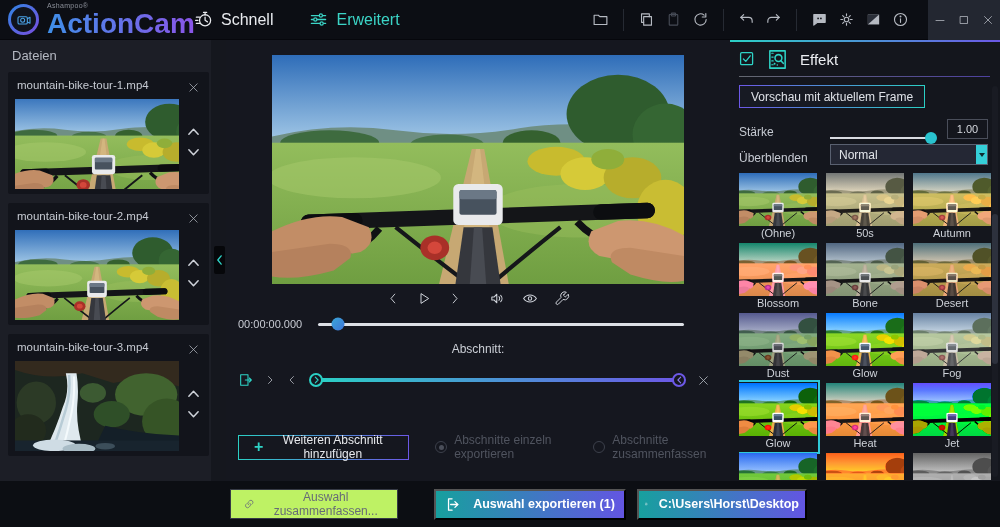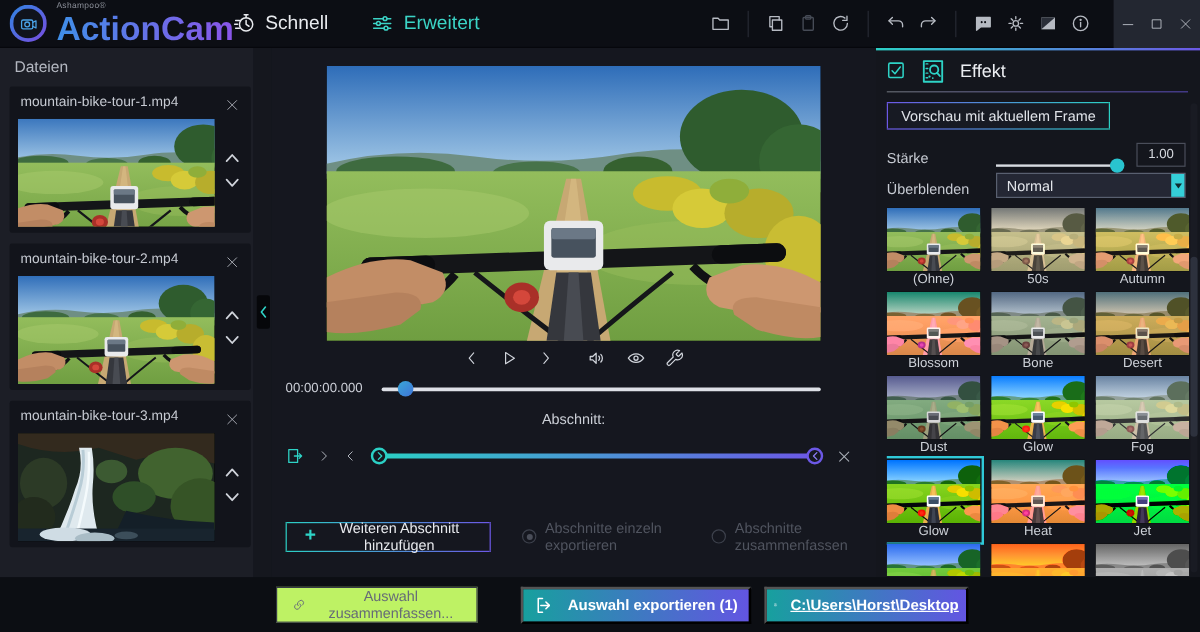--- a/index.html
+++ b/index.html
@@ -111,21 +111,21 @@
   .fx-scrollbar{position:absolute;right:2px;top:44px;bottom:4px;width:6px;background:#191b23;border-radius:3px;}
   .fx-scroll-thumb{position:absolute;top:128px;height:150px;left:0;right:0;background:#2d313d;border-radius:3px;}
 
   
   .footer{position:absolute;left:0;right:0;bottom:0;height:46px;background:#0c0e13;display:flex;align-items:center;}
   .merge-btn{margin-left:230px;width:168px;height:30px;border:1px solid #363a45;background:#bef264;color:#666b77;
      font-size:12px;display:flex;align-items:center;gap:11px;padding:0 12px;}
   .grad-btn{height:31px;background:linear-gradient(90deg,#17a09e,#6355e2);color:#fff;font-weight:bold;font-size:12.5px;
      display:flex;align-items:center;justify-content:center;gap:11px;}
   .export-btn{margin-left:36px;width:192px;}
-  .path-btn{margin-left:11px;width:170px;text-decoration:underline;}
+  .path-btn{margin-left:11px;width:170px;}
 
   .hidden-defs{position:absolute;width:0;height:0;overflow:hidden;}
 </style>
 </head>
 <body>
 
 <svg class="hidden-defs" aria-hidden="true">
   <defs>
     <linearGradient id="g-sky" x1="0" y1="0" x2="0" y2="1">
       <stop offset="0" stop-color="#2d6cb8"></stop>

